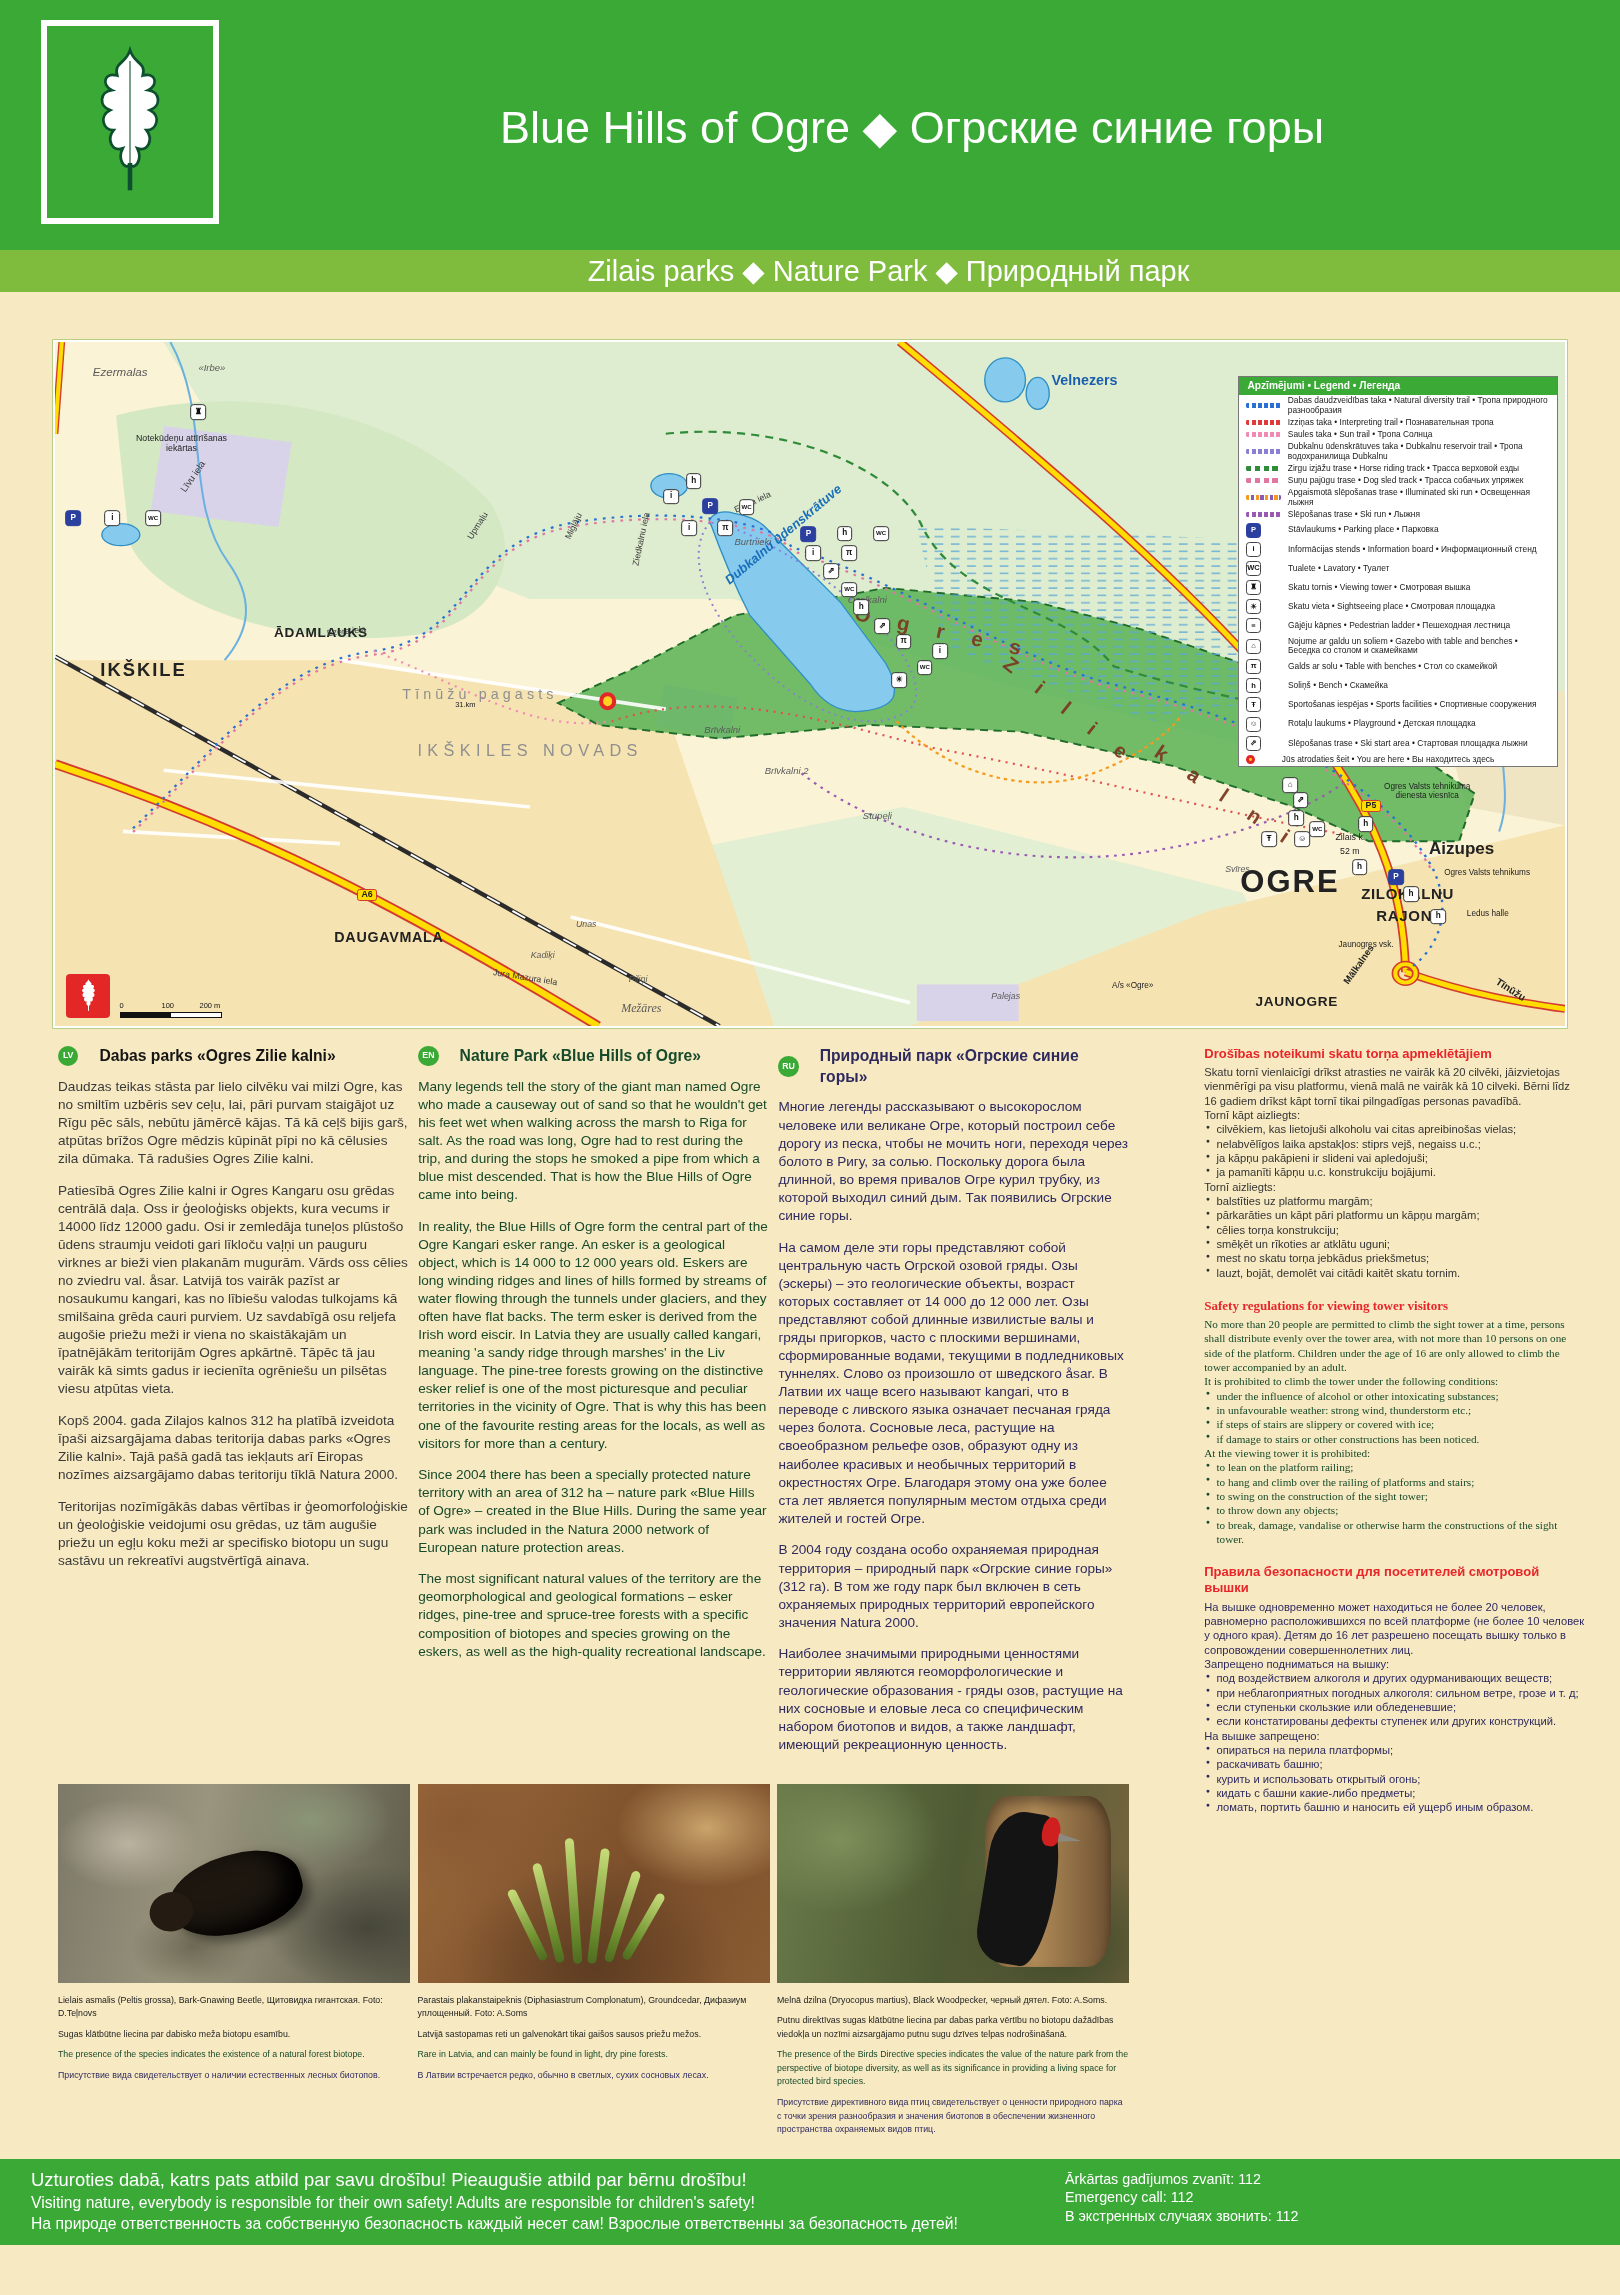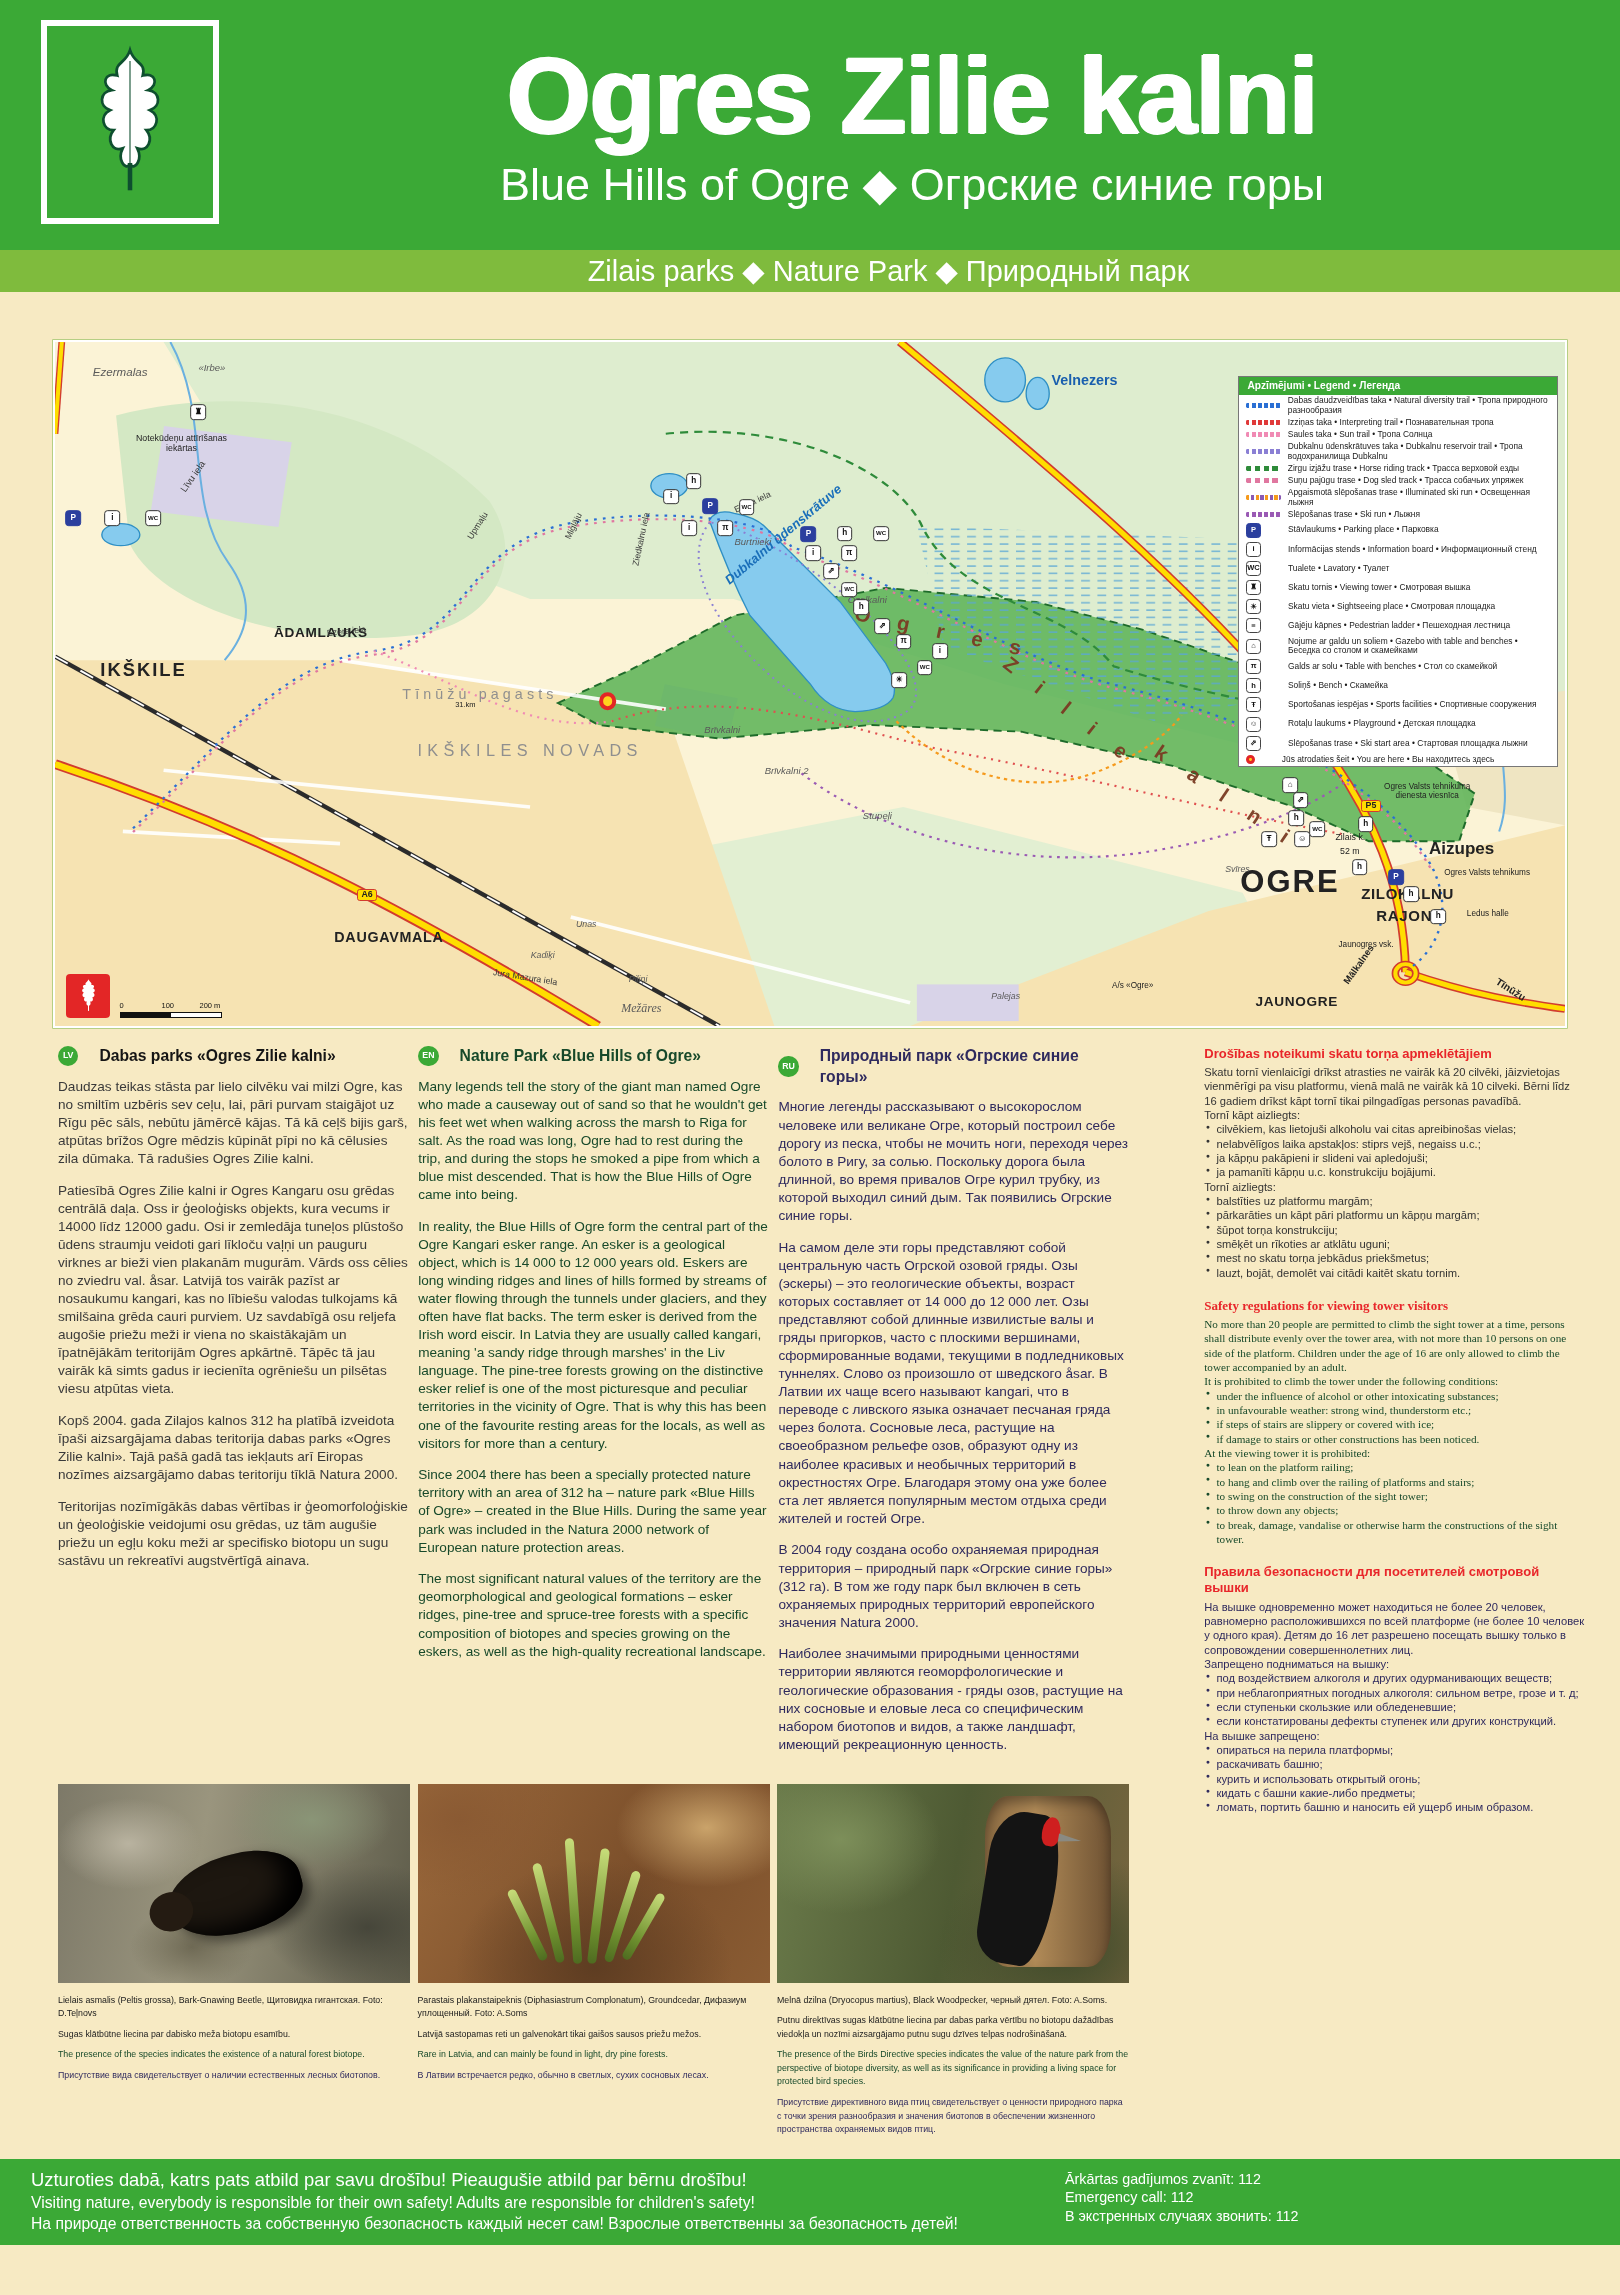--- a/index.html
+++ b/index.html
@@ -150,21 +150,20 @@
 
 <div class="header">
   <div class="logo-box">
     <svg width="102" height="170" viewBox="0 0 112 166">
       <path d="M56,4 C51,20 38,17 42,32 C28,28 24,42 36,48 C22,50 22,66 34,70 C22,76 26,92 38,92 C30,102 36,116 48,112 C42,124 50,136 56,130 C62,136 70,124 64,112 C76,116 82,102 74,92 C86,92 90,76 78,70 C90,66 90,50 76,48 C88,42 84,28 70,32 C74,17 61,20 56,4 Z" fill="#ffffff" stroke="#0e4f2f" stroke-width="3"></path>
       <rect x="53.5" y="128" width="5" height="30" fill="#0e4f2f"></rect>
       <line x1="56" y1="16" x2="56" y2="128" stroke="#0e4f2f" stroke-width="1.2"></line>
     </svg>
   </div>
   <div class="title-block">
-    <div class="main-title">Ogres Zilie kalni</div>
     <div class="sub-title">Blue Hills of Ogre ◆ Огрские синие горы</div>
   </div>
 </div>
 <div class="header-band">
   <div class="band-text">Zilais parks ◆ Nature Park ◆ Природный парк</div>
 </div>
 
 <div class="map-wrap">
   <svg class="map-svg" viewBox="0 0 2225 1118" preserveAspectRatio="none">
     <defs>
@@ -520,21 +519,21 @@
       <ul>
           <li>cilvēkiem, kas lietojuši alkoholu vai citas apreibinošas vielas;</li>
           <li>nelabvēlīgos laika apstakļos: stiprs vejš, negaiss u.c.;</li>
           <li>ja kāpņu pakāpieni ir slideni vai apledojuši;</li>
           <li>ja pamanīti kāpņu u.c. konstrukciju bojājumi.</li>
         </ul>
       <p>Tornī aizliegts:</p>
       <ul>
           <li>balstīties uz platformu margām;</li>
           <li>pārkarāties un kāpt pāri platformu un kāpņu margām;</li>
-          <li>šūpot torņa konstrukciju;</li>
+          <li>cēlies torņa konstrukciju;</li>
           <li>smēķēt un rīkoties ar atklātu uguni;</li>
           <li>mest no skatu torņa jebkādus priekšmetus;</li>
           <li>lauzt, bojāt, demolēt vai citādi kaitēt skatu tornim.</li>
         </ul>
     </div>
     <div class="sec safe-en">
       <p class="safe-h">Safety regulations for viewing tower visitors</p>
       <p>No more than 20 people are permitted to climb the sight tower at a time, persons shall distribute evenly over the tower area, with not more than 10 persons on one side of the platform. Children under the age of 16 are only allowed to climb the tower accompanied by an adult.</p>
       <p>It is prohibited to climb the tower under the following conditions:</p>
       <ul>

